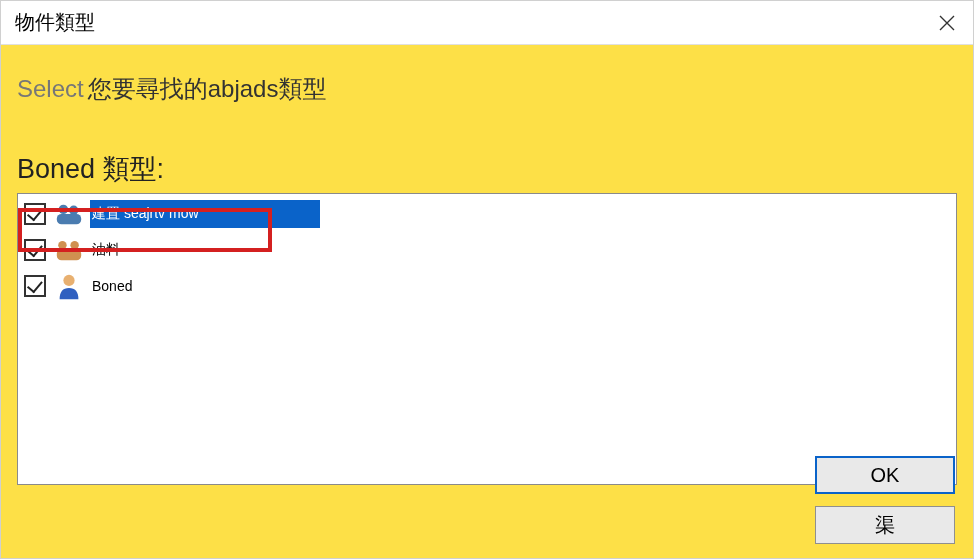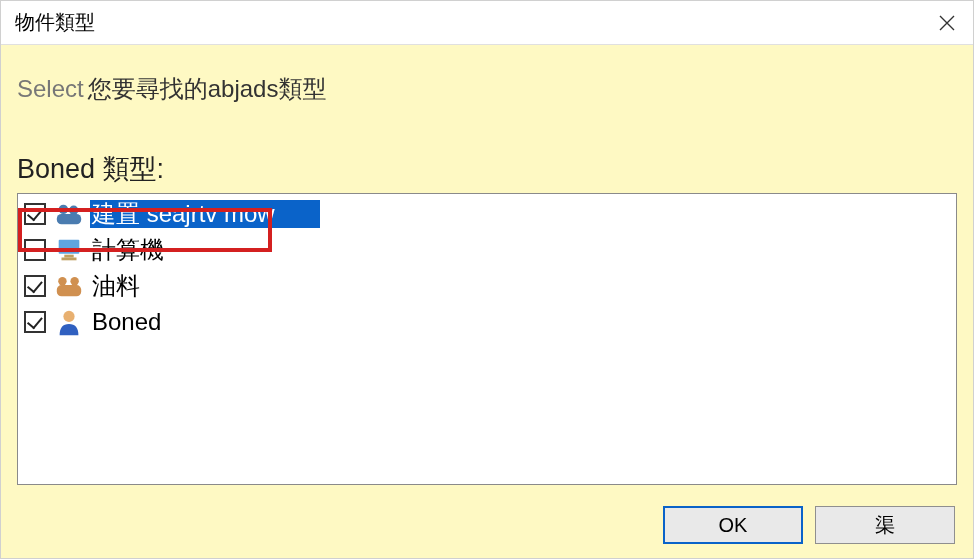--- a/index.html
+++ b/index.html
@@ -8,21 +8,21 @@
     padding: 0;
     font-family: "Segoe UI", "Microsoft JhengHei", Arial, sans-serif;
     background: #fff;
     width: 974px;
     height: 559px;
     overflow: hidden;
   }
   .dialog {
     width: 974px;
     height: 559px;
-    background: #fef9c3;
+    background: #fde047;
     border: 1px solid #d0d0d0;
     position: relative;
   }
   .titlebar {
     display: flex;
     align-items: center;
     justify-content: space-between;
     height: 44px;
     background: #fff;
     border-bottom: 1px solid #e0e0e0;
@@ -60,21 +60,21 @@
     border: 1px solid #8a8a8a;
     height: 292px;
     overflow: auto;
     padding: 2px 0;
   }
   .item {
     display: flex;
     align-items: center;
     height: 36px;
     padding: 0 6px;
-    font-size: 24px;
+    font-size: 14px;
     color: #000;
   }
   .item .chk {
     width: 22px;
     height: 22px;
     border: 2px solid #333;
     background: #fff;
     margin-right: 8px;
     display: flex;
     align-items: center;
@@ -115,20 +115,21 @@
     position: absolute;
     border: 4px solid #d42020;
     pointer-events: none;
   }
   .button-row {
     position: absolute;
     right: 18px;
     bottom: 14px;
     display: flex;
     gap: 12px;
+    flex-direction: column;
   }
   .btn {
     width: 140px;
     height: 38px;
     border: 1px solid #8f8f8f;
     background: #e9e9e9;
     font-size: 20px;
     display: flex;
     align-items: center;
     justify-content: center;
@@ -175,33 +176,20 @@
               <circle cx="21" cy="10" r="5"></circle>
               <rect x="3" y="14" width="26" height="11" rx="5"></rect>
             </svg>
         </div>
         <div class="label-wrap">
             <span>建置 seajrtv mow</span>
           </div>
       </div>
 
 
-      <div class="item">
-        <div class="chk"></div>
-        <div class="ico">
-          <svg viewBox="0 0 32 28" width="30" height="28" class="svg-monitor">
-              <rect class="scr" x="5" y="3" width="22" height="15" rx="1"></rect>
-              <rect class="base" x="11" y="19" width="10" height="3"></rect>
-              <rect class="base" x="8" y="22" width="16" height="3"></rect>
-            </svg>
-        </div>
-        <div class="label-wrap">
-            <span>計算機</span>
-          </div>
-      </div>
 
       <div class="item">
         <div class="chk checked"></div>
         <div class="ico">
           <svg viewBox="0 0 32 28" width="30" height="28" class="svg-group">
               <circle cx="9" cy="9" r="4.5"></circle>
               <circle cx="22" cy="9" r="4.5"></circle>
               <rect x="3" y="13" width="26" height="12" rx="5"></rect>
             </svg>
         </div>

